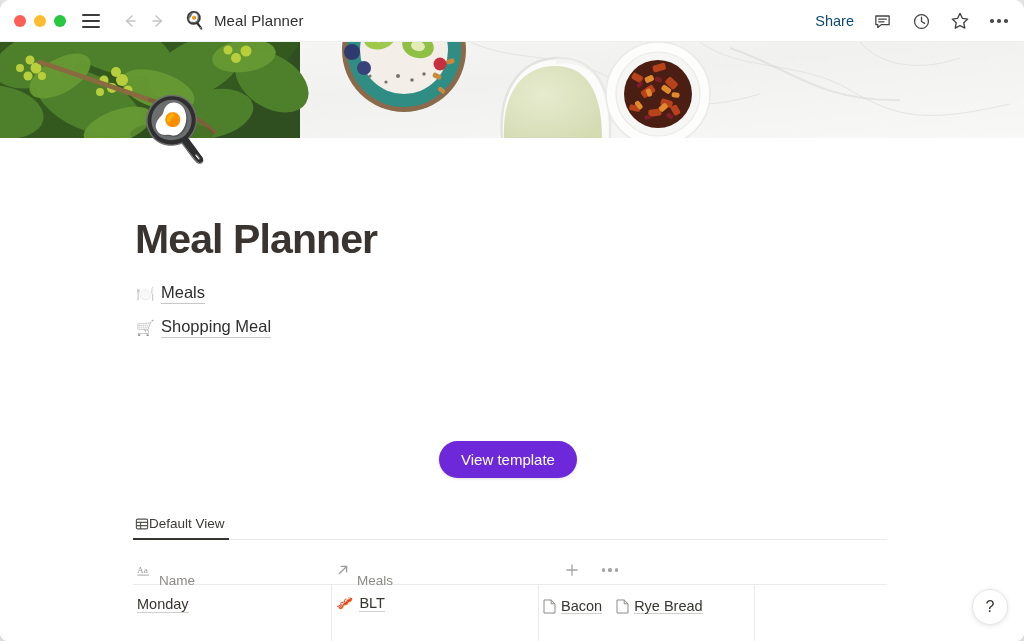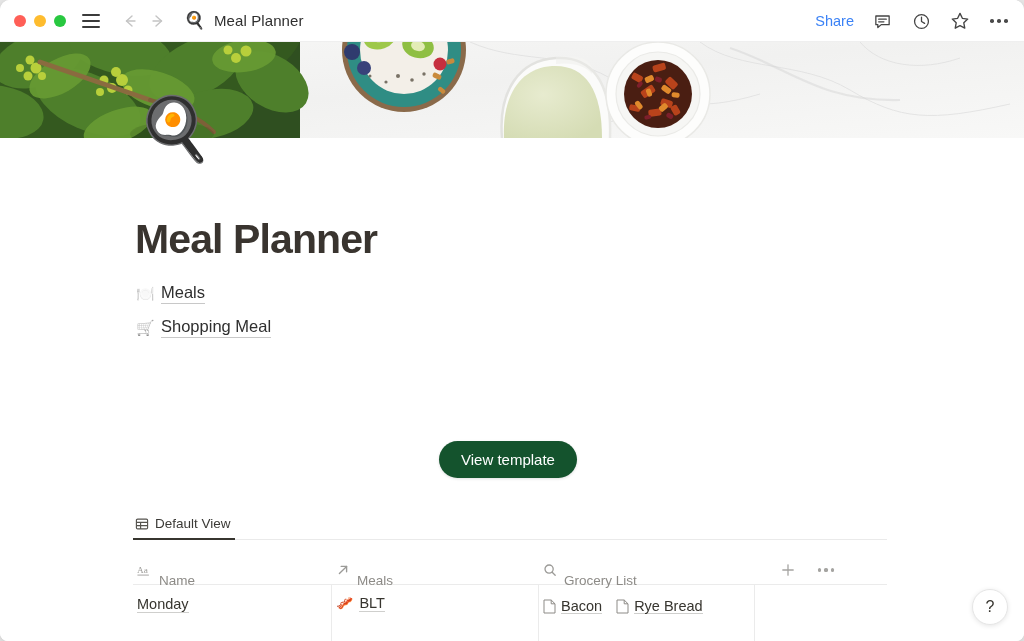--- a/index.html
+++ b/index.html
@@ -82,21 +82,21 @@
   .titlebar-right {
     position: absolute;
     right: 14px; top: 0;
     height: 42px;
     display: flex;
     align-items: center;
     gap: 17px;
   }
   .tb-share {
     font-size: 14.5px;
-    color: #3b82f6;
+    color: #0c4a6e;
     cursor: pointer;
   }
   .tb-icon {
     width: 22px; height: 22px;
     display: flex; align-items: center; justify-content: center;
     color: #444;
     cursor: pointer;
   }
   .tb-icon svg { display: block; }
   .tb-dots { display: flex; gap: 3.5px; align-items: center; }
@@ -157,21 +157,21 @@
     font-size: 16.5px;
     color: #2f2f2f;
     border-bottom: 1px solid #c8c8c8;
     padding-bottom: 1px;
   }
 
   .view-template-btn {
     position: absolute;
     left: 439px;
     top: 303px;
-    background: #14532d;
+    background: #6d28d9;
     color: #ffffff;
     font-size: 15px;
     padding: 10px 22px;
     border: none;
     border-radius: 22px;
     cursor: pointer;
     font-family: "Liberation Sans", sans-serif;
     box-shadow: 0 1px 3px rgba(0,0,0,0.12);
   }
 
@@ -185,21 +185,20 @@
 
   .db-tabs {
     display: flex;
     align-items: flex-end;
     height: 30px;
     border-bottom: 1px solid #eaeaea;
   }
   .db-tab {
     display: flex;
     align-items: center;
-    gap: 6px;
     padding: 0 4px 7px 2px;
     border-bottom: 2px solid #37352f;
     cursor: pointer;
     margin-bottom: -1px;
   }
   .db-tab .ticon { color: #55534e; display: flex; }
   .db-tab .tlabel { font-size: 13.5px; color: #3b3a36; }
 
   .db-heading {
     font-size: 20px;
@@ -593,29 +592,20 @@
           <div class="db-col-head col-meals">
             <span class="cicon">
               <svg width="14" height="14" viewBox="0 0 14 14" fill="none" stroke="#9b9a97" stroke-width="1.35" stroke-linecap="round" stroke-linejoin="round">
                 <path d="M3.4 10.6 L10.6 3.4"></path>
                 <path d="M5.2 3.4 H10.6 V8.8"></path>
               </svg>
             </span>
             <span class="clabel">Meals</span>
           </div>
 
-          <div class="db-col-head col-groc">
-            <span class="cicon">
-              <svg width="14" height="14" viewBox="0 0 14 14" fill="none" stroke="#9b9a97" stroke-width="1.3">
-                <circle cx="6.1" cy="6.1" r="4.1"></circle>
-                <path d="M9.2 9.2 L12.2 12.2" stroke-linecap="round"></path>
-              </svg>
-            </span>
-            <span class="clabel">Grocery List</span>
-          </div>
 
           <div class="head-actions">
             <div class="hact">
               <svg width="14" height="14" viewBox="0 0 14 14" fill="none" stroke="#a5a4a1" stroke-width="1.3" stroke-linecap="round">
                 <path d="M7 1.8 V12.2"></path>
                   <path d="M1.8 7 H12.2"></path>
               </svg>
             </div>
             <div class="hact">
               <div class="hact-dots">

